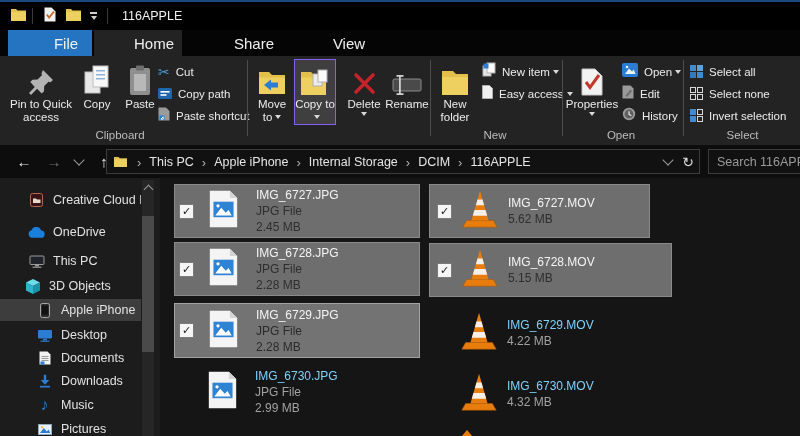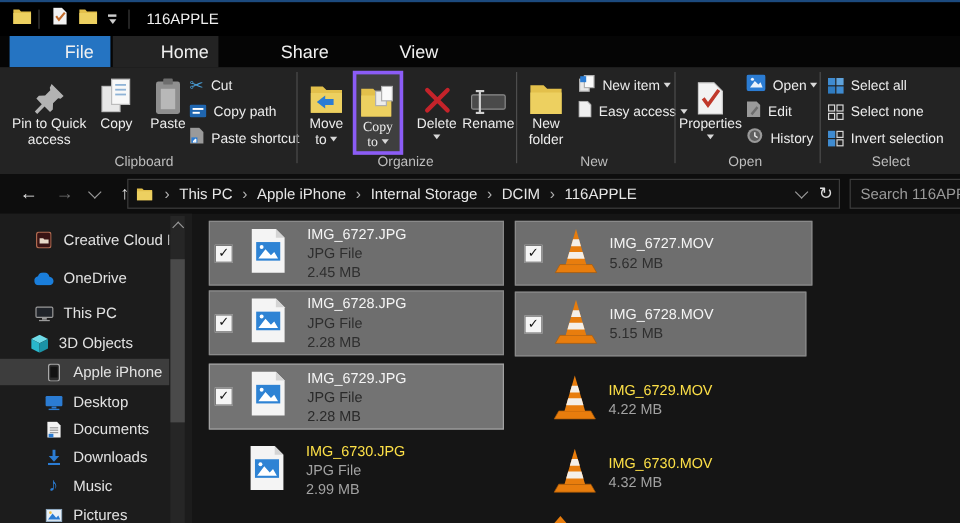--- a/index.html
+++ b/index.html
@@ -22,21 +22,21 @@
   .tab-home{width:56px;margin-left:2px;background:#232323;}
   .tab-share{width:48px;margin-left:16px;}
   .tab-view{width:46px;margin-left:16px;}
 
   
   .ribbon{position:absolute;left:0;top:56px;width:800px;height:89px;background:#232323;}
   .vsep{position:absolute;top:4px;height:76px;width:1px;background:#4d4d4d;}
   .bigbtn{position:absolute;top:3px;display:flex;flex-direction:column;align-items:center;border:1px solid transparent;box-sizing:border-box;}
   .bigbtn .ic{height:36px;display:flex;align-items:flex-end;justify-content:center;}
   .bigbtn .lbl{font-size:11.5px;color:#ececec;text-align:center;line-height:13px;margin-top:2px;}
-  .bigbtn.hl{background:#3f3f3f;border:3px solid #8b5cf6;font-family:Liberation Serif, serif;}
+  .bigbtn.hl{background:#3f3f3f;border:1px solid #8b5cf6;}
   .smallbtn{position:absolute;height:21px;display:flex;align-items:center;gap:6px;}
   .smallbtn .slbl{font-size:11.5px;color:#ececec;white-space:nowrap;}
   .grouplabel{position:absolute;top:73px;font-size:11.5px;color:#bdbdbd;text-align:center;}
   .caret{display:inline-block;width:0;height:0;border-left:3.5px solid transparent;border-right:3.5px solid transparent;border-top:4px solid #d8d8d8;margin-left:3px;vertical-align:2px;}
   .caret-row{display:flex;justify-content:center;margin-top:1px;}
   .i-cut::before{content:"\2702";color:#4a9fd8;font-size:14px;line-height:14px;}
   .grid4{width:13px;height:13px;display:grid;grid-template-columns:6px 6px;grid-template-rows:6px 6px;gap:1px;}
   .grid4 i{display:block;}
   .grid-all i{background:#3f8bd0;}
   .grid-all i:nth-child(2){background:#5fa3dc;}
@@ -74,21 +74,21 @@
   
   .tile{position:absolute;display:flex;align-items:center;box-sizing:border-box;cursor:default;}
   .tile.sel{background:#6e6e6e;border:1px solid #8a8a8a;}
   .tile.hov{background:#737373;border:1px solid #a2a2a2;}
   .cb{width:15px;height:15px;background:#f5f5f5;border:1px solid #7a7a7a;box-sizing:border-box;display:flex;align-items:center;justify-content:center;flex:none;}
   .cb::before{content:"\2713";font-size:11px;color:#161616;line-height:11px;}
   .cbspace{width:15px;flex:none;}
   .ftext{display:flex;flex-direction:column;justify-content:center;line-height:16px;}
   .fname{font-size:12px;color:#f5f5f5;}
   .fmeta{font-size:12px;color:#2e2e2e;}
-  .tile.plain .fname{color:#fde047;}
+  .tile.plain .fname{color:#7dd3fc;}
   .tile.plain .fmeta{color:#a2a2a2;}
   .tile.hov .fmeta{color:#2a2a2a;}
   .jpgtile .cb,.jpgtile .cbspace{margin-left:4px;margin-right:14px;}
   .jpgtile .ficon{margin-right:17px;flex:none;}
   .movtile .cb,.movtile .cbspace{margin-left:7px;margin-right:7px;}
   .movtile .ficon{margin-right:7px;flex:none;}
   .cone-tip{position:absolute;left:461px;top:430px;width:0;height:0;border-left:6px solid transparent;border-right:6px solid transparent;border-bottom:7px solid #e87d0d;}
 </style>
 </head>
 <body>
@@ -226,21 +226,20 @@
       <span class="ic">
         <svg width="30" height="22" viewBox="0 0 30 22">
             <rect x="1" y="5" width="28" height="12" rx="1.5" fill="#4a4a4a" stroke="#8c8c8c"></rect>
             <rect x="7" y="2" width="1.8" height="18" fill="#d0d0d0"></rect>
             <rect x="4.5" y="1" width="7" height="1.8" fill="#d0d0d0"></rect>
             <rect x="4.5" y="19.2" width="7" height="1.8" fill="#d0d0d0"></rect>
           </svg>
       </span>
       <span class="lbl">Rename</span>
     </div>
-    <div class="grouplabel" style="left:258px;width:160px;">Organize</div>
     <div class="vsep" style="left:430px;"></div>
 
     <div class="bigbtn" style="left:436px;width:38px;">
       <span class="ic">
         <svg width="30" height="27" viewBox="0 0 30 27">
             <path d="M2 2h11l3 3h12v21H2z" fill="#e3c04b"></path>
             <path d="M2 8h26v18H2z" fill="#edd060"></path>
           </svg>
       </span>
       <span class="lbl">New folder</span>
@@ -541,21 +540,21 @@
             <circle cx="11" cy="17.5" r="1.8" fill="#fff"></circle>
           </svg>
       </span>
       <span class="ftext">
         <span class="fname">IMG_6730.JPG</span>
         <span class="fmeta">JPG File</span>
         <span class="fmeta">2.99 MB</span>
       </span>
     </div>
 
-    <div class="tile movtile sel" style="left:429px;top:6px;width:248px;height:54px;">
+    <div class="tile movtile sel" style="left:429px;top:6px;width:221px;height:54px;">
       <span class="cb"></span>
       <span class="ficon">
         <svg width="42" height="44" viewBox="0 0 44 44">
             <path d="M8 34h28l4 7H4z" fill="#e87d0d"></path>
             <path d="M8 34h28l4 7H4z" fill="none" stroke="#a85a08" stroke-width="0.6"></path>
             <polygon points="22,3 31,34 13,34" fill="#e87d0d"></polygon>
             <polygon points="19.4,12 24.6,12 26.35,18 17.65,18" fill="#f4efe8"></polygon>
             <polygon points="16.2,23 27.8,23 29.55,29 14.45,29" fill="#f4efe8"></polygon>
           </svg>
       </span>

